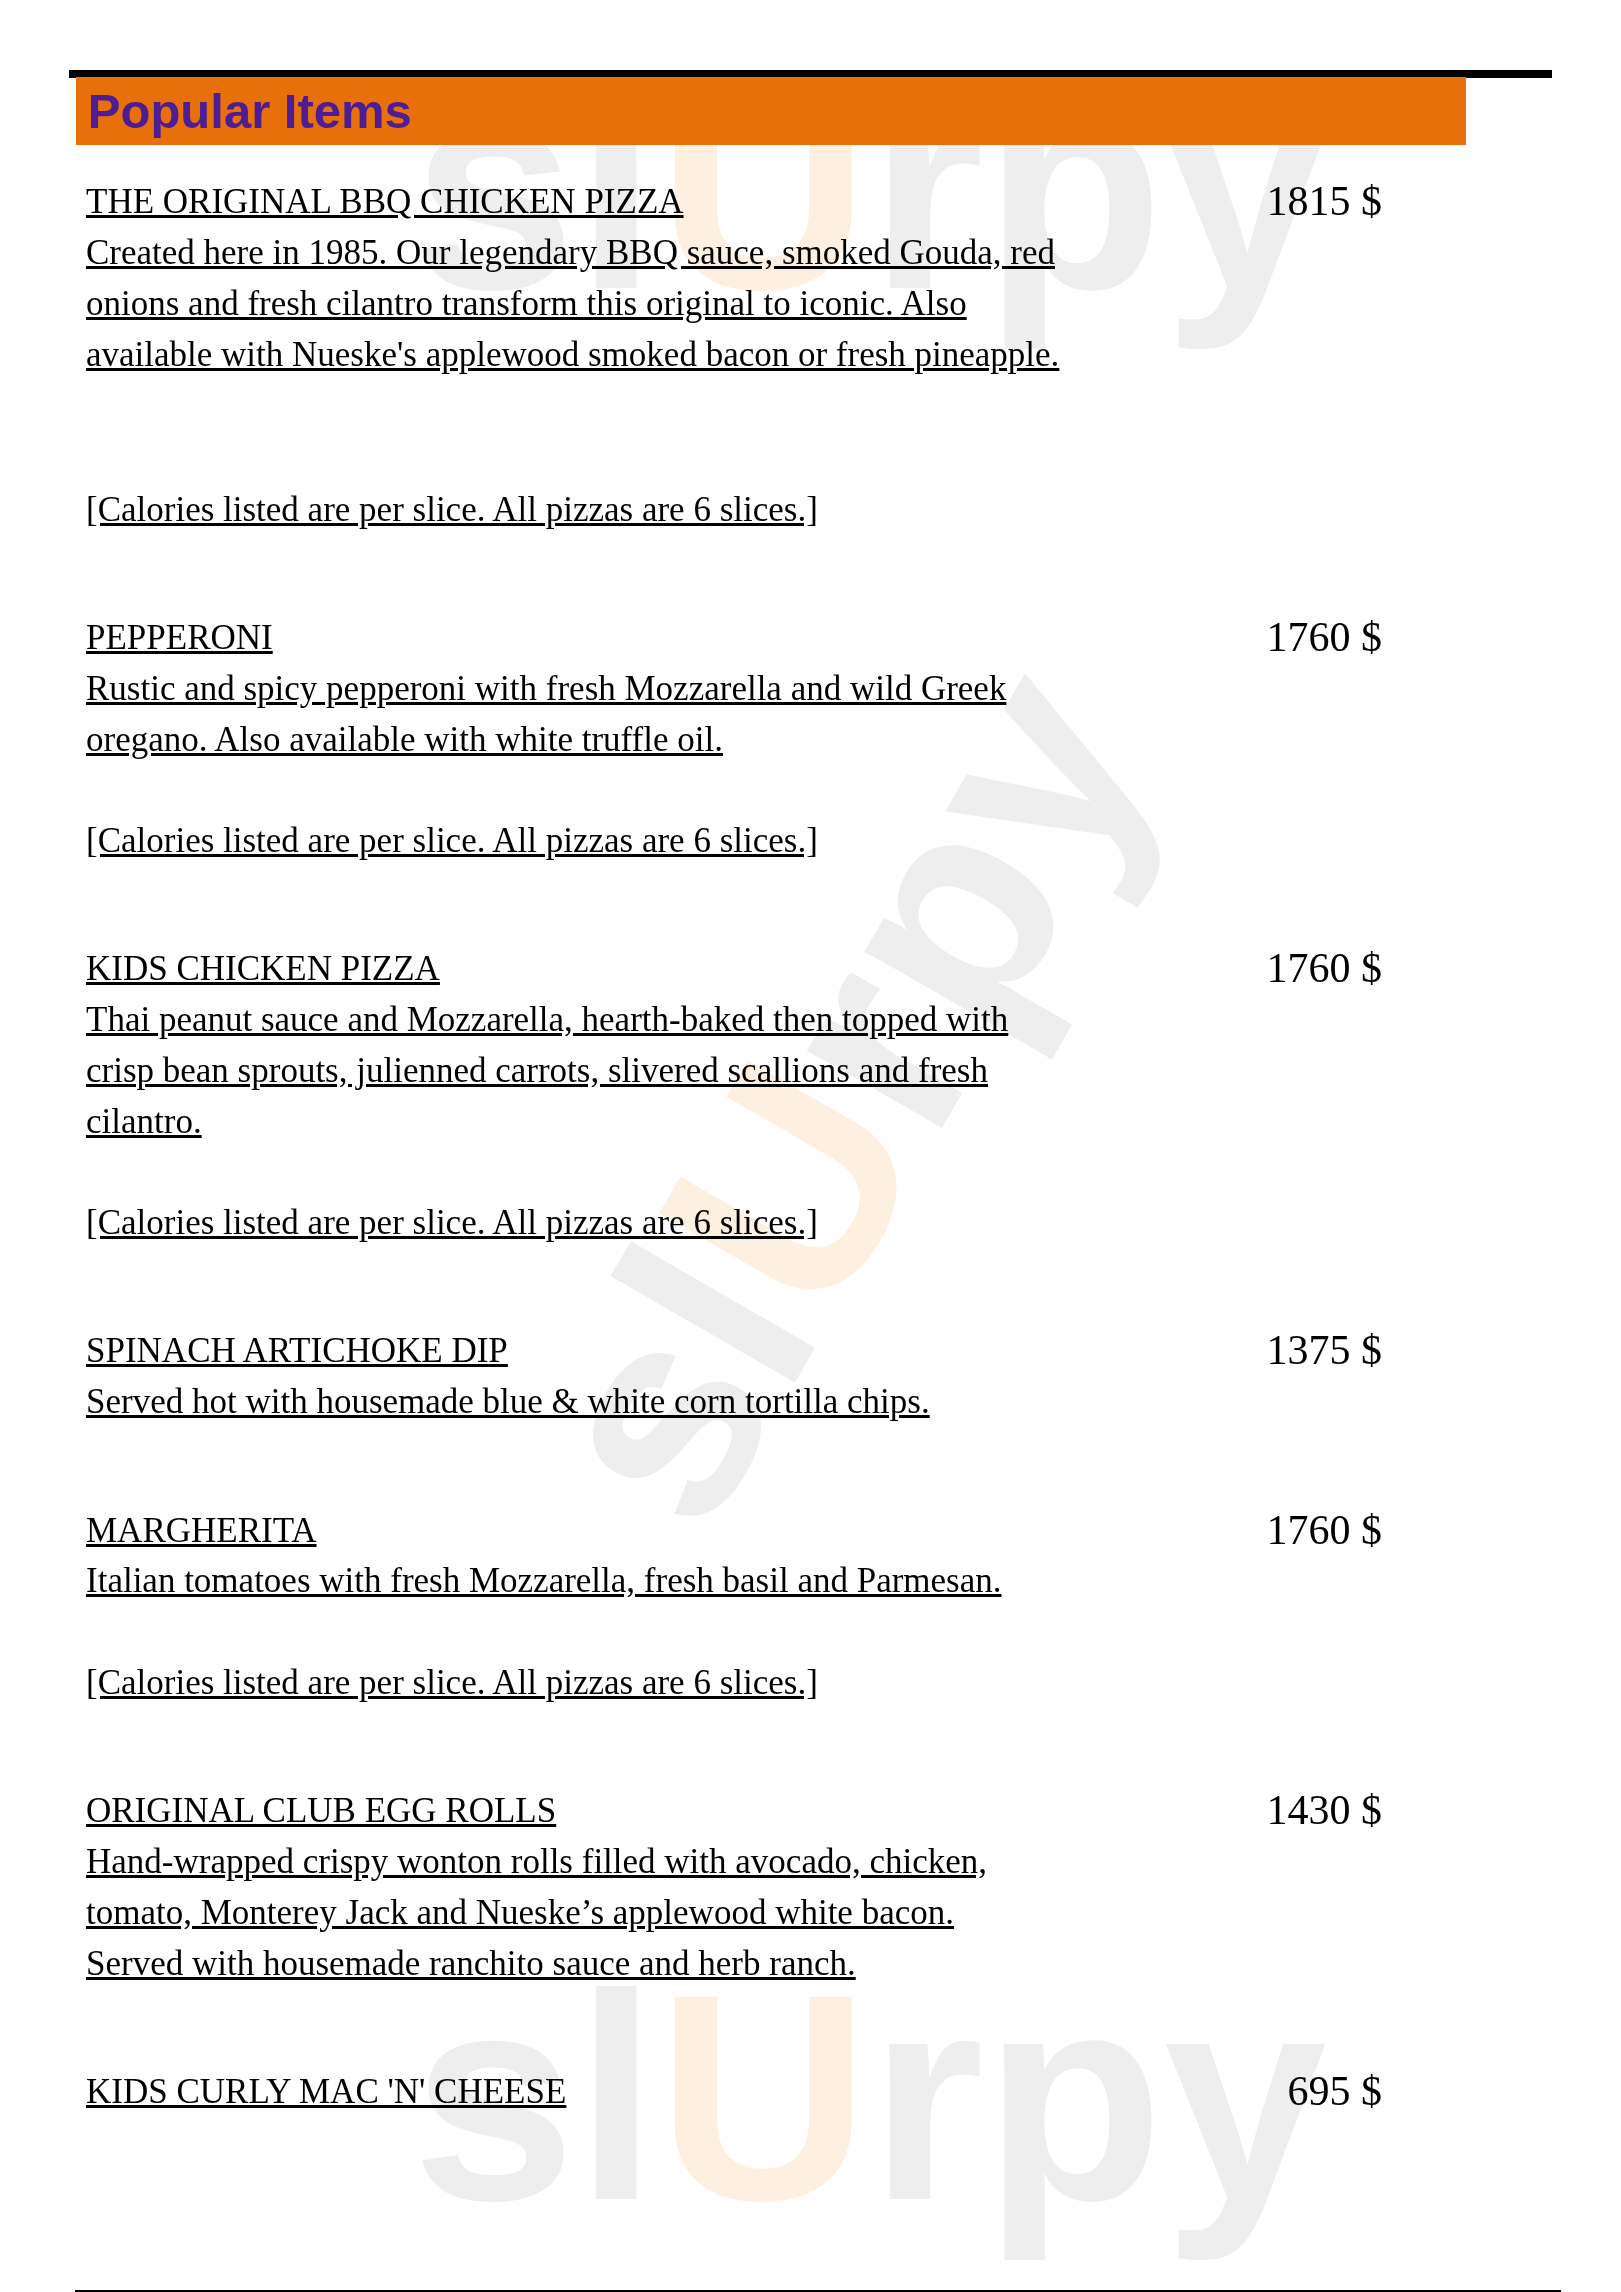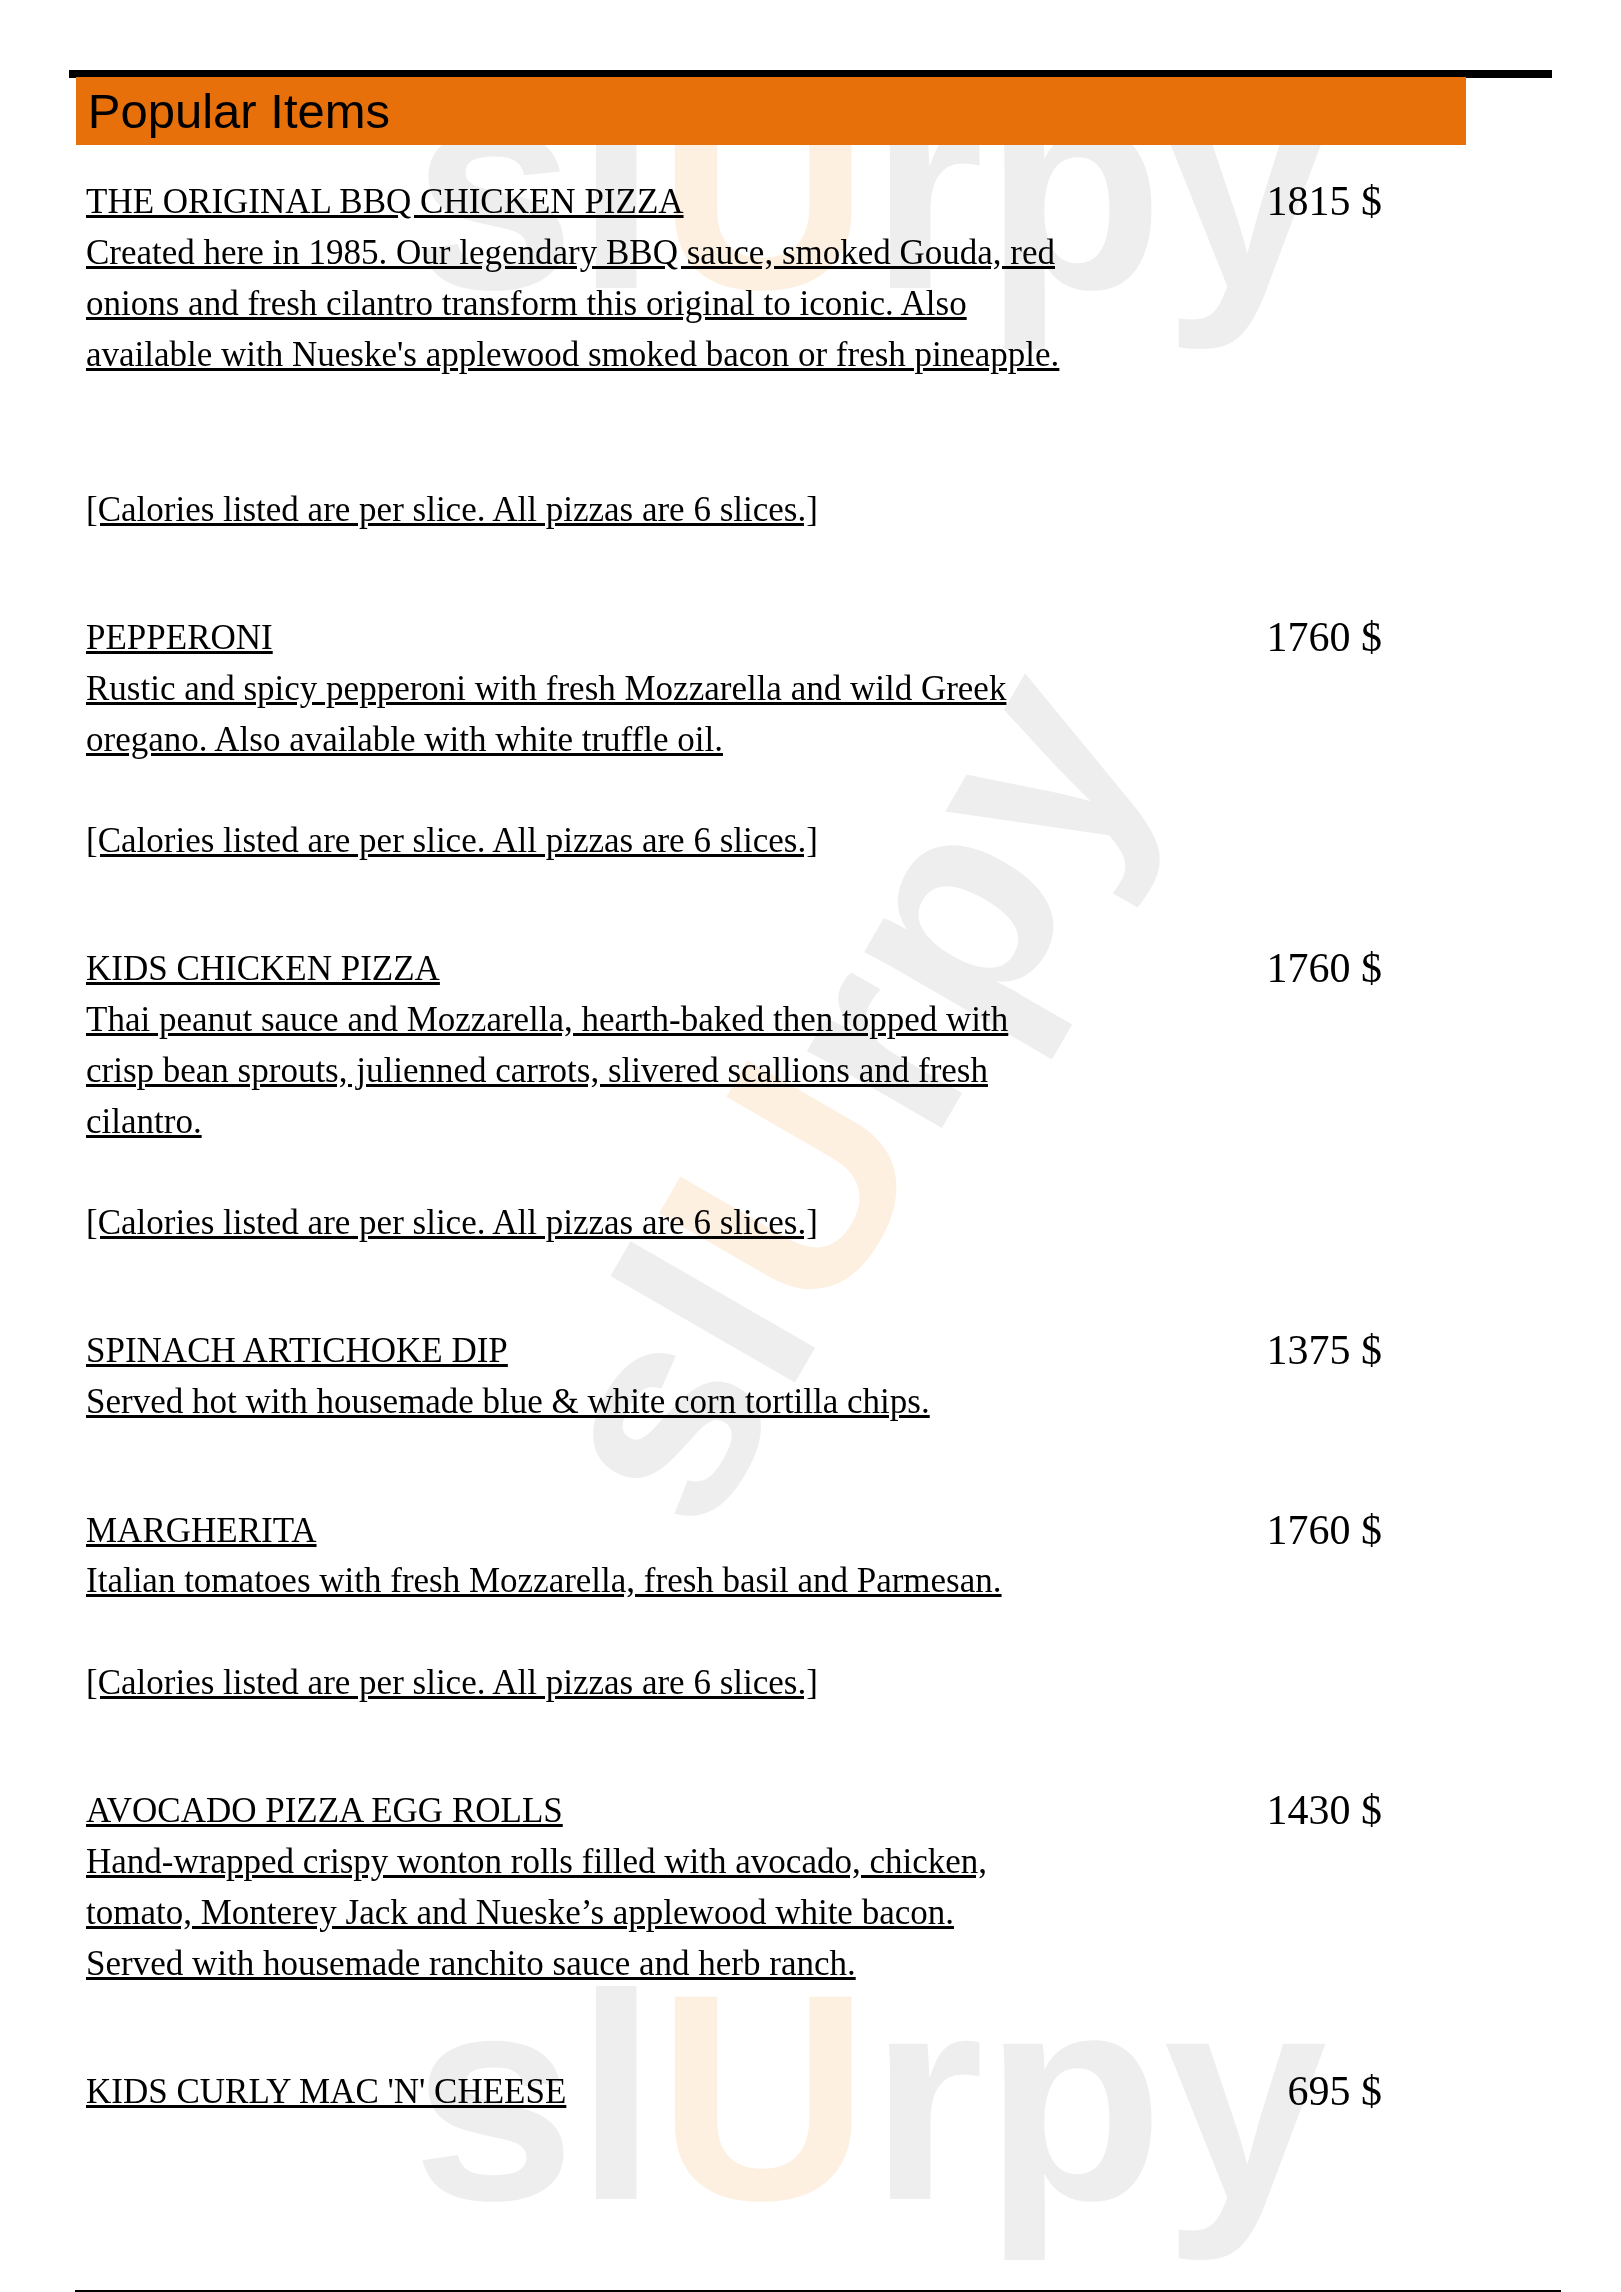--- a/index.html
+++ b/index.html
@@ -43,24 +43,25 @@
       left: 76px;
       top: 77px;
       width: 1390px;
       height: 68px;
       background: #e8700a;
       box-sizing: border-box;
       padding-left: 11.8px;
     }
     .header-title {
       font-family: "Liberation Sans", "DejaVu Sans", sans-serif;
-      color: #000000;
+      color: #4c1d95;
       font-size: 49px;
       line-height: 68px;
       letter-spacing: 0px;
+      font-weight: bold;
     }
     .bottom-rule {
       position: absolute;
       left: 75px;
       top: 2290px;
       width: 1486px;
       height: 2.9px;
       background: #000000;
     }
     .line {
@@ -133,21 +134,21 @@
 </div>
 
 <div>
   <div class="line" style="top:1505px">MARGHERITA</div>
   <div class="price" style="top:1505px">1760 $</div>
   <div class="line" style="top:1555px">Italian tomatoes with fresh Mozzarella, fresh basil and Parmesan.</div>
   <div class="line" style="top:1657px">[Calories listed are per slice. All pizzas are 6 slices.]</div>
 </div>
 
 <div>
-  <div class="line" style="top:1785px">AVOCADO PIZZA EGG ROLLS</div>
+  <div class="line" style="top:1785px">ORIGINAL CLUB EGG ROLLS</div>
   <div class="price" style="top:1785px">1430 $</div>
   <div class="line" style="top:1836px">Hand-wrapped crispy wonton rolls filled with avocado, chicken,</div>
   <div class="line" style="top:1887px">tomato, Monterey Jack and Nueske’s applewood white bacon.</div>
   <div class="line" style="top:1938px">Served with housemade ranchito sauce and herb ranch.</div>
 </div>
 
 <div>
   <div class="line" style="top:2066px">KIDS CURLY MAC 'N' CHEESE</div>
   <div class="price" style="top:2066px">695 $</div>
 </div>

